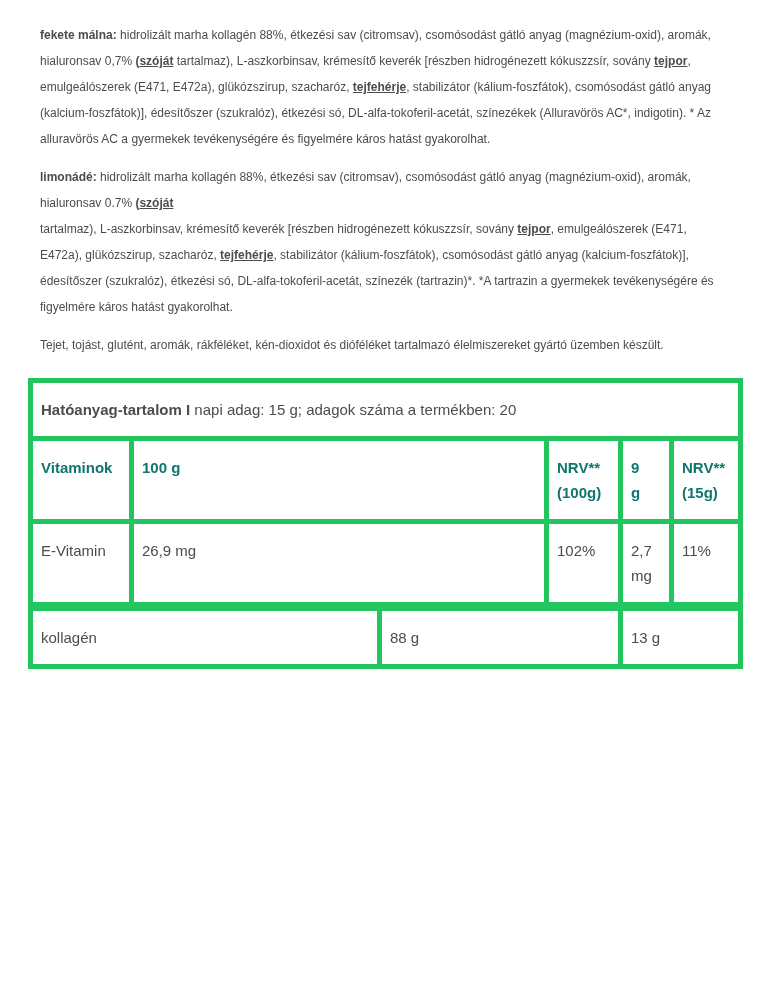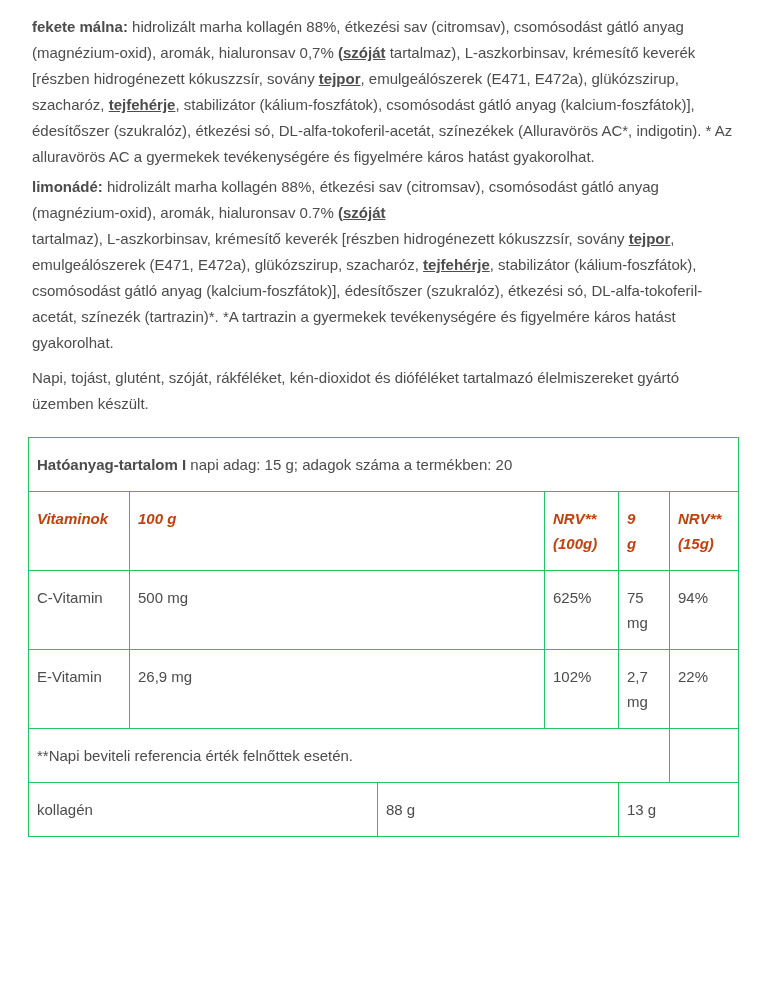--- a/index.html
+++ b/index.html
@@ -1,41 +1,41 @@
 <!DOCTYPE html>
 <html><head>
 <meta charset="utf-8">
 <style>
   html,body { margin:0; padding:0; background:#ffffff; }
   body { font-family:"Liberation Sans", sans-serif; color:#4c4c4c; }
   .page { width:768px; min-height:1000px; box-sizing:border-box; padding:10px 30px 20px 28px; background:#ffffff; }
 
-  p.text { font-size:15px; line-height:26px; margin:4px; }
+  p.text { font-size:12px; line-height:26px; margin:12px; }
   .b { font-weight:bold; }
   .u { text-decoration:underline; }
 
   p.allergen { margin-top:9px; }
 
   table.nutri { border-collapse:collapse; table-layout:fixed; width:710px; font-size:15px; }
-  table.nutri td { border:1px solid #22c55e; vertical-align:top; padding:14px 8px;
+  table.nutri td { border:5px solid #22c55e; vertical-align:top; padding:14px 8px;
                    line-height:25px; white-space:pre-line; word-wrap:break-word; }
-  table.nutri td.th { font-weight:bold; color:#c2410c;font-style:italic; }
+  table.nutri td.th { font-weight:bold; color:#0f766e; }
   table.top-table { margin-top:20px; }
   table.bottom-table { margin-top:-1px; }
   td.title-cell { padding:13px 17px; }
   td.footnote-cell { padding:13px 17px; }
 </style>
 </head>
 <body>
 
 <div class="page">
 
   <p class="text"><span class="b">fekete málna:</span><span> hidrolizált marha kollagén 88%, étkezési sav (citromsav), csomósodást gátló anyag (magnézium-oxid), aromák, hialuronsav 0,7% </span><span class="b">(</span><span class="b u">szóját</span><span> tartalmaz), L-aszkorbinsav, krémesítő keverék [részben hidrogénezett kókuszzsír, sovány </span><span class="b u">tejpor</span><span>, emulgeálószerek (E471, E472a), glükózszirup, szacharóz, </span><span class="b u">tejfehérje</span><span>, stabilizátor (kálium-foszfátok), csomósodást gátló anyag (kalcium-foszfátok)], édesítőszer (szukralóz), étkezési só, DL-alfa-tokoferil-acetát, színezékek (Alluravörös AC*, indigotin). * Az alluravörös AC a gyermekek tevékenységére és figyelmére káros hatást gyakorolhat.</span></p>
   <p class="text"><span class="b">limonádé:</span><span> hidrolizált marha kollagén 88%, étkezési sav (citromsav), csomósodást gátló anyag (magnézium-oxid), aromák, hialuronsav 0.7% </span><span class="b">(</span><span class="b u">szóját</span><br><span>tartalmaz), L-aszkorbinsav, krémesítő keverék [részben hidrogénezett kókuszzsír, sovány </span><span class="b u">tejpor</span><span>, emulgeálószerek (E471, E472a), glükózszirup, szacharóz, </span><span class="b u">tejfehérje</span><span>, stabilizátor (kálium-foszfátok), csomósodást gátló anyag (kalcium-foszfátok)], édesítőszer (szukralóz), étkezési só, DL-alfa-tokoferil-acetát, színezék (tartrazin)*. *A tartrazin a gyermekek tevékenységére és figyelmére káros hatást gyakorolhat.</span></p>
-  <p class="text allergen">Napi, tojást, glutént, szóját, rákféléket, kén-dioxidot és dióféléket tartalmazó élelmiszereket gyártó üzemben készült.</p>
+  <p class="text allergen">Tejet, tojást, glutént, aromák, rákféléket, kén-dioxidot és dióféléket tartalmazó élelmiszereket gyártó üzemben készült.</p>
 
   <table class="nutri top-table">
     <colgroup>
       <col style="width:101px">
         <col style="width:415px">
         <col style="width:74px">
         <col style="width:51px">
         <col style="width:69px">
     </colgroup>
     <tbody>
@@ -46,38 +46,26 @@
       <td class="th">Vitaminok</td>
       <td class="th">100 g</td>
       <td class="th">NRV**
 (100g)</td>
       <td class="th">9
 g</td>
       <td class="th">NRV**
 (15g)</td>
     </tr>
     <tr>
-      <td>C-Vitamin</td>
-      <td>500 mg</td>
-      <td>625%</td>
-      <td>75
-mg</td>
-      <td>94%</td>
-    </tr>
-    <tr>
       <td>E-Vitamin</td>
       <td>26,9 mg</td>
       <td>102%</td>
       <td>2,7
 mg</td>
-      <td>22%</td>
-    </tr>
-    <tr>
-      <td colspan="4" class="footnote-cell">**Napi beviteli referencia érték felnőttek esetén.</td>
-      <td class="footnote-cell"></td>
+      <td>11%</td>
     </tr>
   </tbody>
     </table>
 
   <table class="nutri bottom-table">
     <colgroup>
       <col style="width:349px">
         <col style="width:241px">
         <col style="width:120px">
     </colgroup>

